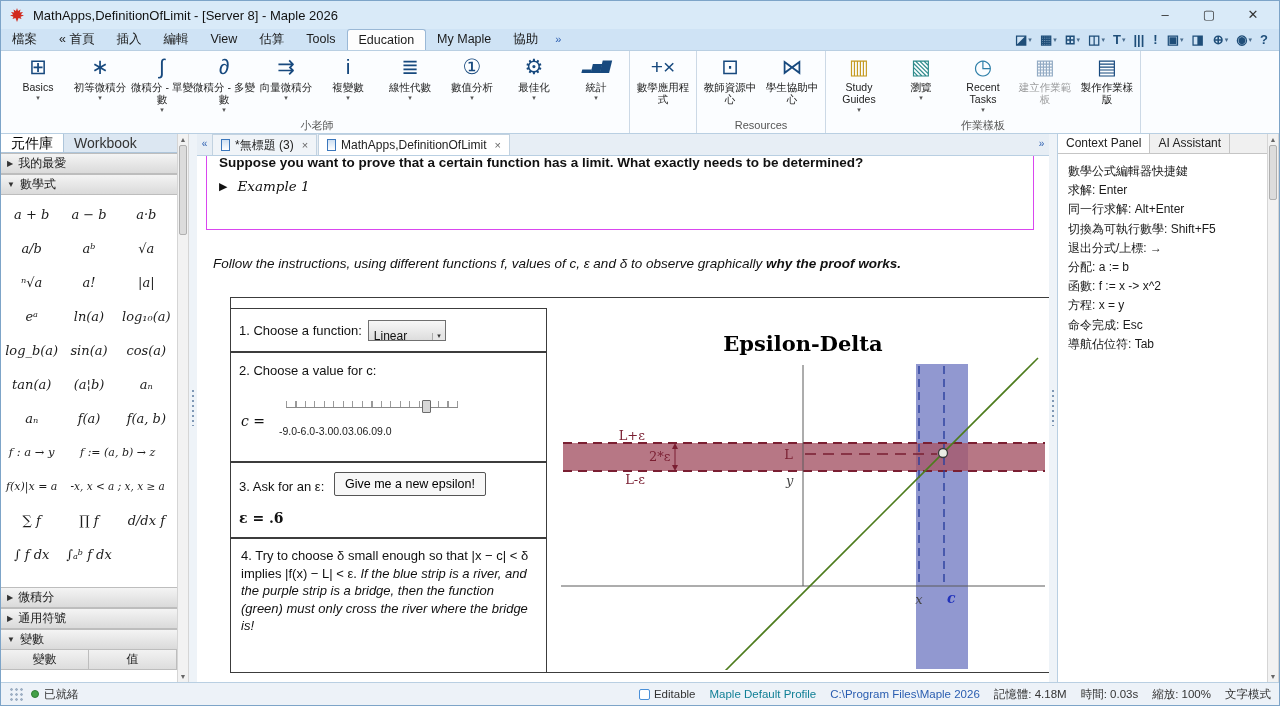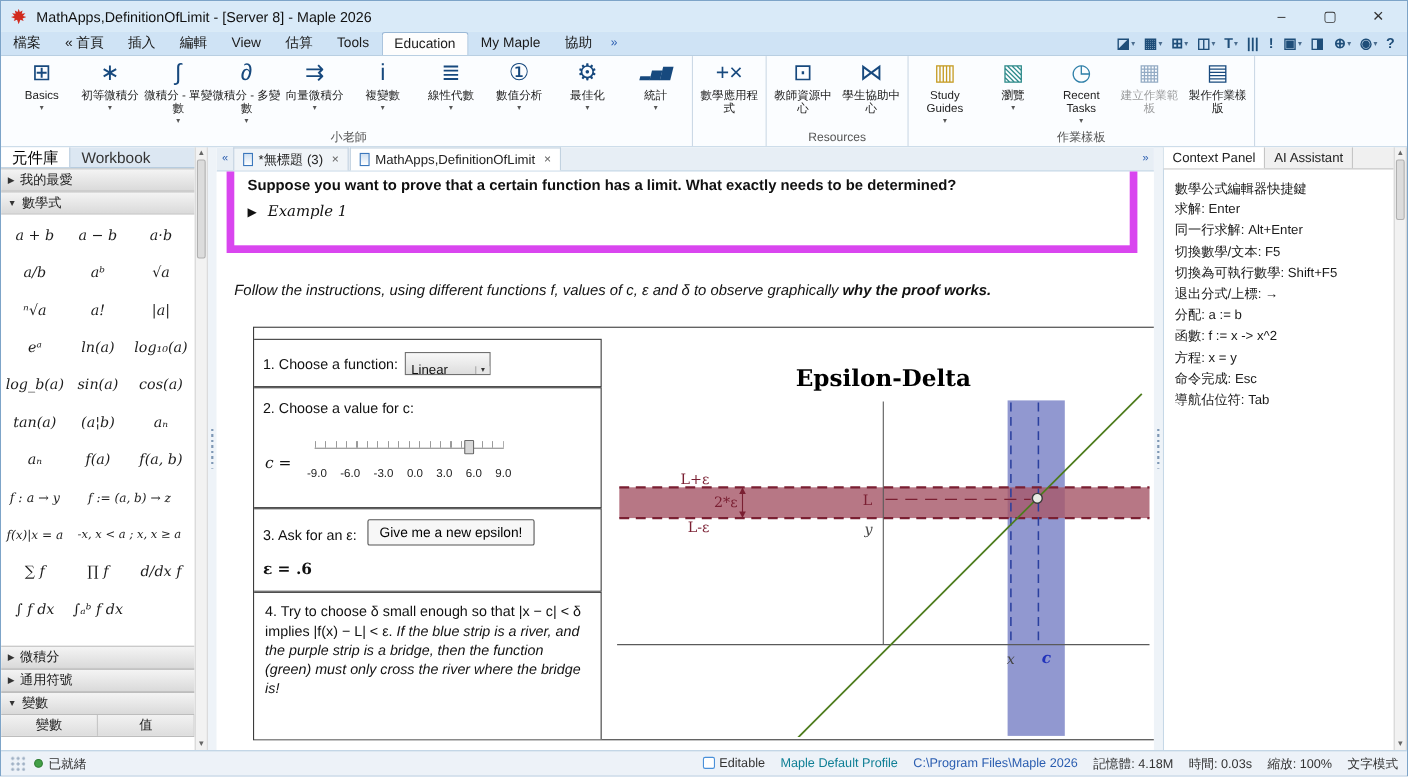--- a/index.html
+++ b/index.html
@@ -97,21 +97,21 @@
   .doc-tab { display:flex; align-items:center; gap:5px; padding:0 8px; background:#f0f4f8;
     border:1px solid #c2d2e0; border-bottom:none; margin-right:1px; color:#222; white-space:nowrap;}
   .doc-tab.active { background:#fff; }
   .doc-ico { width:9px; height:12px; border:1px solid #3b77bc;
     background:linear-gradient(#cfe0f2,#fff); flex:0 0 auto; }
   .tab-close { color:#666; font-size:11px; margin-left:3px; }
   .doc-content { flex:1; position:relative; overflow:hidden; background:#fff;
     font-size:13px; color:#111; }
 
   .top-box { position:absolute; left:9px; top:-12px; width:828px; height:86px;
-    border:7px solid #d946ef; padding:8px 12px 0; }
+    border:1px solid #d946ef; padding:8px 12px 0; }
   .intro-bold { font-weight:bold; font-size:13.5px; margin-top:2px; }
   .intro-text { margin-top:6px; font-size:13.5px; }
   .example-row { margin-top:8px; display:flex; align-items:center; gap:10px; }
   .ex-arrow { font-size:11px; }
   .ex-label { font-style:italic; font-size:13.5px; font-family:"DejaVu Serif", serif; }
   .instruction { position:absolute; left:16px; top:100px; width:818px;
     font-style:italic; font-size:13.5px; }
   .instruction b { font-weight:bold; }
 
   .main-box { position:absolute; left:9px; top:141px; width:828px; height:376px;
@@ -129,21 +129,21 @@
   .sel-arrow { font-size:7px; color:#333; border-left:1px solid #aaa; padding:0 4px;
     align-self:stretch; display:flex; align-items:center; background:#e6e6e6; }
   .box2 .step-label { position:absolute; left:8px; top:10px; }
   .slider { position:absolute; left:55px; top:46px; width:172px; height:14px; }
   .slider-line { position:absolute; left:0; right:0; top:8px; border-top:1px solid #8a8a8a; }
   .slider-ticks { position:absolute; left:0; right:0; top:2px; height:6px;
     background:repeating-linear-gradient(90deg,#9a9a9a 0 1px,transparent 1px 9.5px); }
   .slider-handle { position:absolute; left:136px; top:1px; width:9px; height:13px;
     background:#d8d8d8; border:1px solid #6b6b6b; border-radius:1px; }
   .slider-labels { position:absolute; left:48px; top:72px; width:186px; display:flex;
-    justify-content:space-between; font-size:10.5px; color:#222; }
+    justify-content:flex-start; font-size:10.5px; color:#222; }
   .c-label { position:absolute; left:10px; top:60px; font-family:"DejaVu Serif", serif;
     font-style:italic; font-size:14px; }
   .box3 .step-label { position:absolute; left:8px; top:16px; }
   .eps-btn { position:absolute; left:103px; top:9px; height:24px; padding:0 10px;
     font-size:12.5px; background:#f7f7f7; border:1px solid #555; border-radius:2px;
     font-family:"Liberation Sans", sans-serif; }
   .eps-val { position:absolute; left:8px; top:47px; font-family:"DejaVu Serif", serif;
     font-size:14px; font-weight:bold; }
 
   .plot { position:absolute; left:322px; top:4px; width:502px; height:368px; }
@@ -560,21 +560,20 @@
     <div class="rightpanel">
       <div class="rp-tabs">
         <span class="rp-tab active">Context Panel</span>
         <span class="rp-tab">AI Assistant</span>
       </div>
       <div class="rp-body">
         <div class="rp-title">數學公式編輯器快捷鍵</div>
         <div>
             <div class="rp-line">求解: Enter</div>
             <div class="rp-line">同一行求解: Alt+Enter</div>
-            <div class="rp-line">切換數學/文本: F5</div>
             <div class="rp-line">切換為可執行數學: Shift+F5</div>
             <div class="rp-line">退出分式/上標: →</div>
             <div class="rp-line">分配: a := b</div>
             <div class="rp-line">函數: f := x -&gt; x^2</div>
             <div class="rp-line">方程: x = y</div>
             <div class="rp-line">命令完成: Esc</div>
             <div class="rp-line">導航佔位符: Tab</div>
           </div>
       </div>
     </div>

